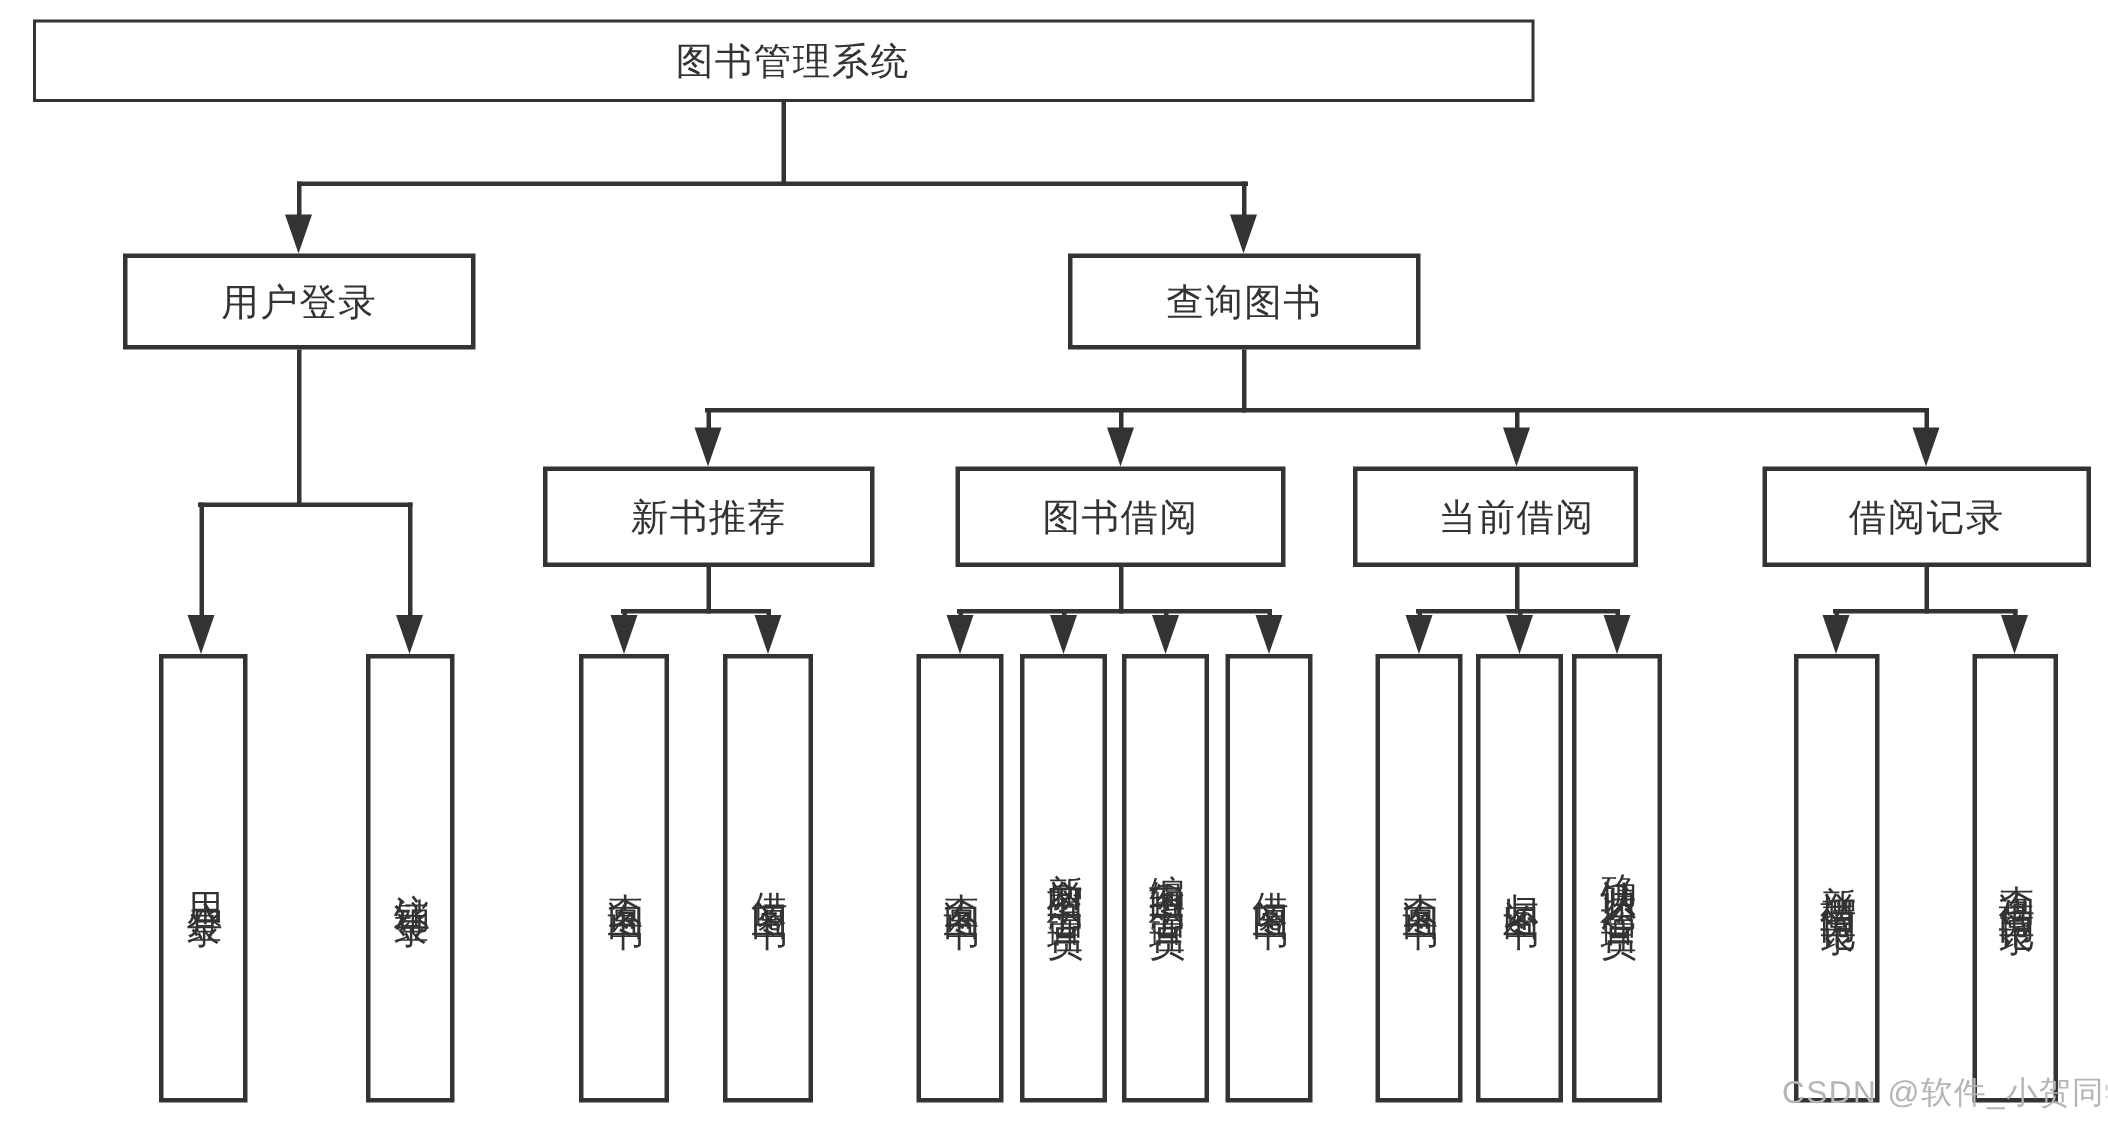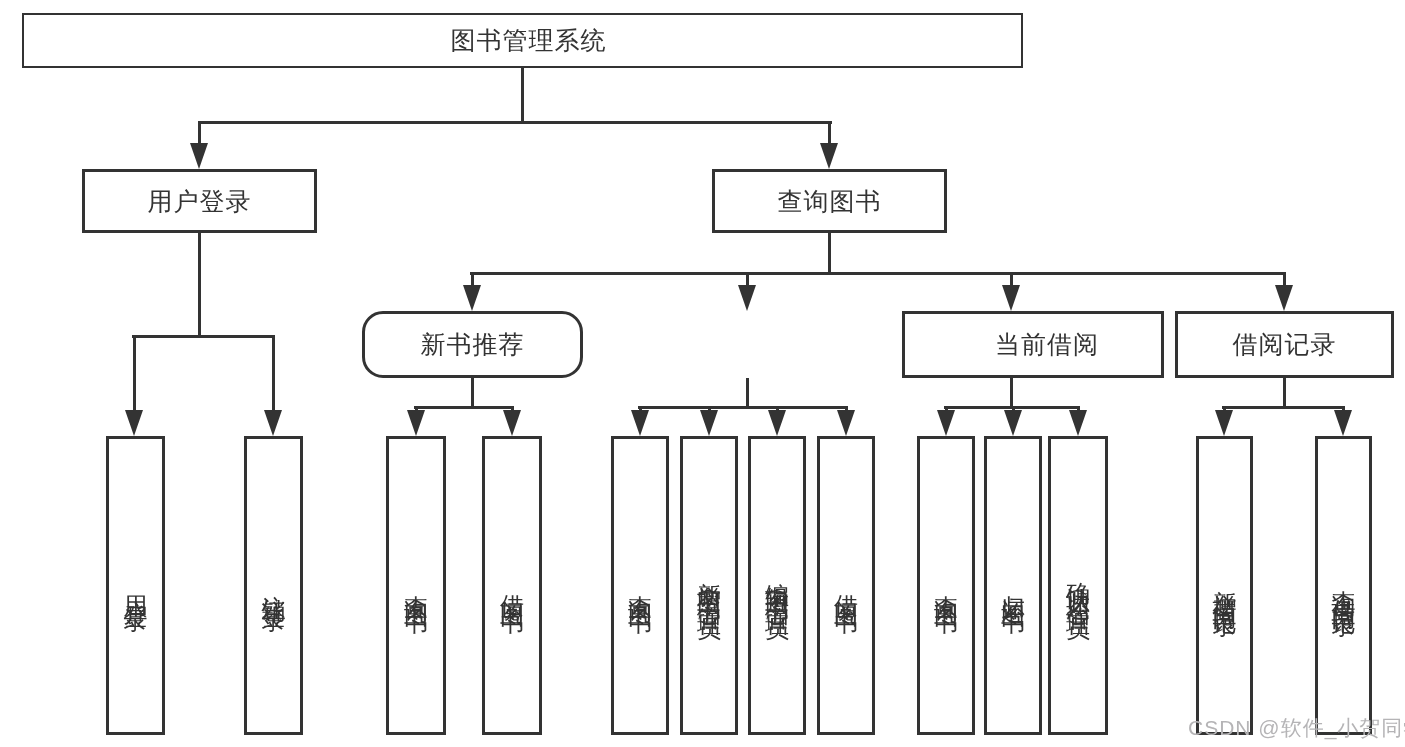--- a/index.html
+++ b/index.html
@@ -91,24 +91,27 @@
   <div class="hline" style="left:470px; top:272px; width:816px;"></div>
   <div class="vline" style="left:471px; top:272px; height:16px;"></div>
   <div class="ahead" style="left:463px; top:285px;"></div>
   <div class="vline" style="left:746px; top:272px; height:16px;"></div>
   <div class="ahead" style="left:738px; top:285px;"></div>
   <div class="vline" style="left:1010px; top:272px; height:16px;"></div>
   <div class="ahead" style="left:1002px; top:285px;"></div>
   <div class="vline" style="left:1283px; top:272px; height:16px;"></div>
   <div class="ahead" style="left:1275px; top:285px;"></div>
 
-  <div class="box" style="left:362px; top:311px; width:221px; height:67px;border-radius:21px;">
+  <div class="box" style="left:362px; top:311px; width:221px; height:67px;">
     <span>新书推荐</span>
   </div>
-  <div class="box" style="left:902px; top:311px; width:262px; height:67px;padding-left:28px;">
+  <div class="box" style="left:637px; top:311px; width:220px; height:67px;">
+    <span>图书借阅</span>
+  </div>
+  <div class="box" style="left:902px; top:311px; width:190px; height:67px;padding-left:28px;">
     <span>当前借阅</span>
   </div>
   <div class="box" style="left:1175px; top:311px; width:219px; height:67px;justify-content:center;">
     <span>借阅记录</span>
   </div>
 
   <div class="vline" style="left:471px; top:378px; height:31px;"></div>
   <div class="hline" style="left:414px; top:406px; width:100px;"></div>
   <div class="vline" style="left:415px; top:406px; height:8px;"></div>
   <div class="ahead" style="left:407px; top:410px;"></div>

